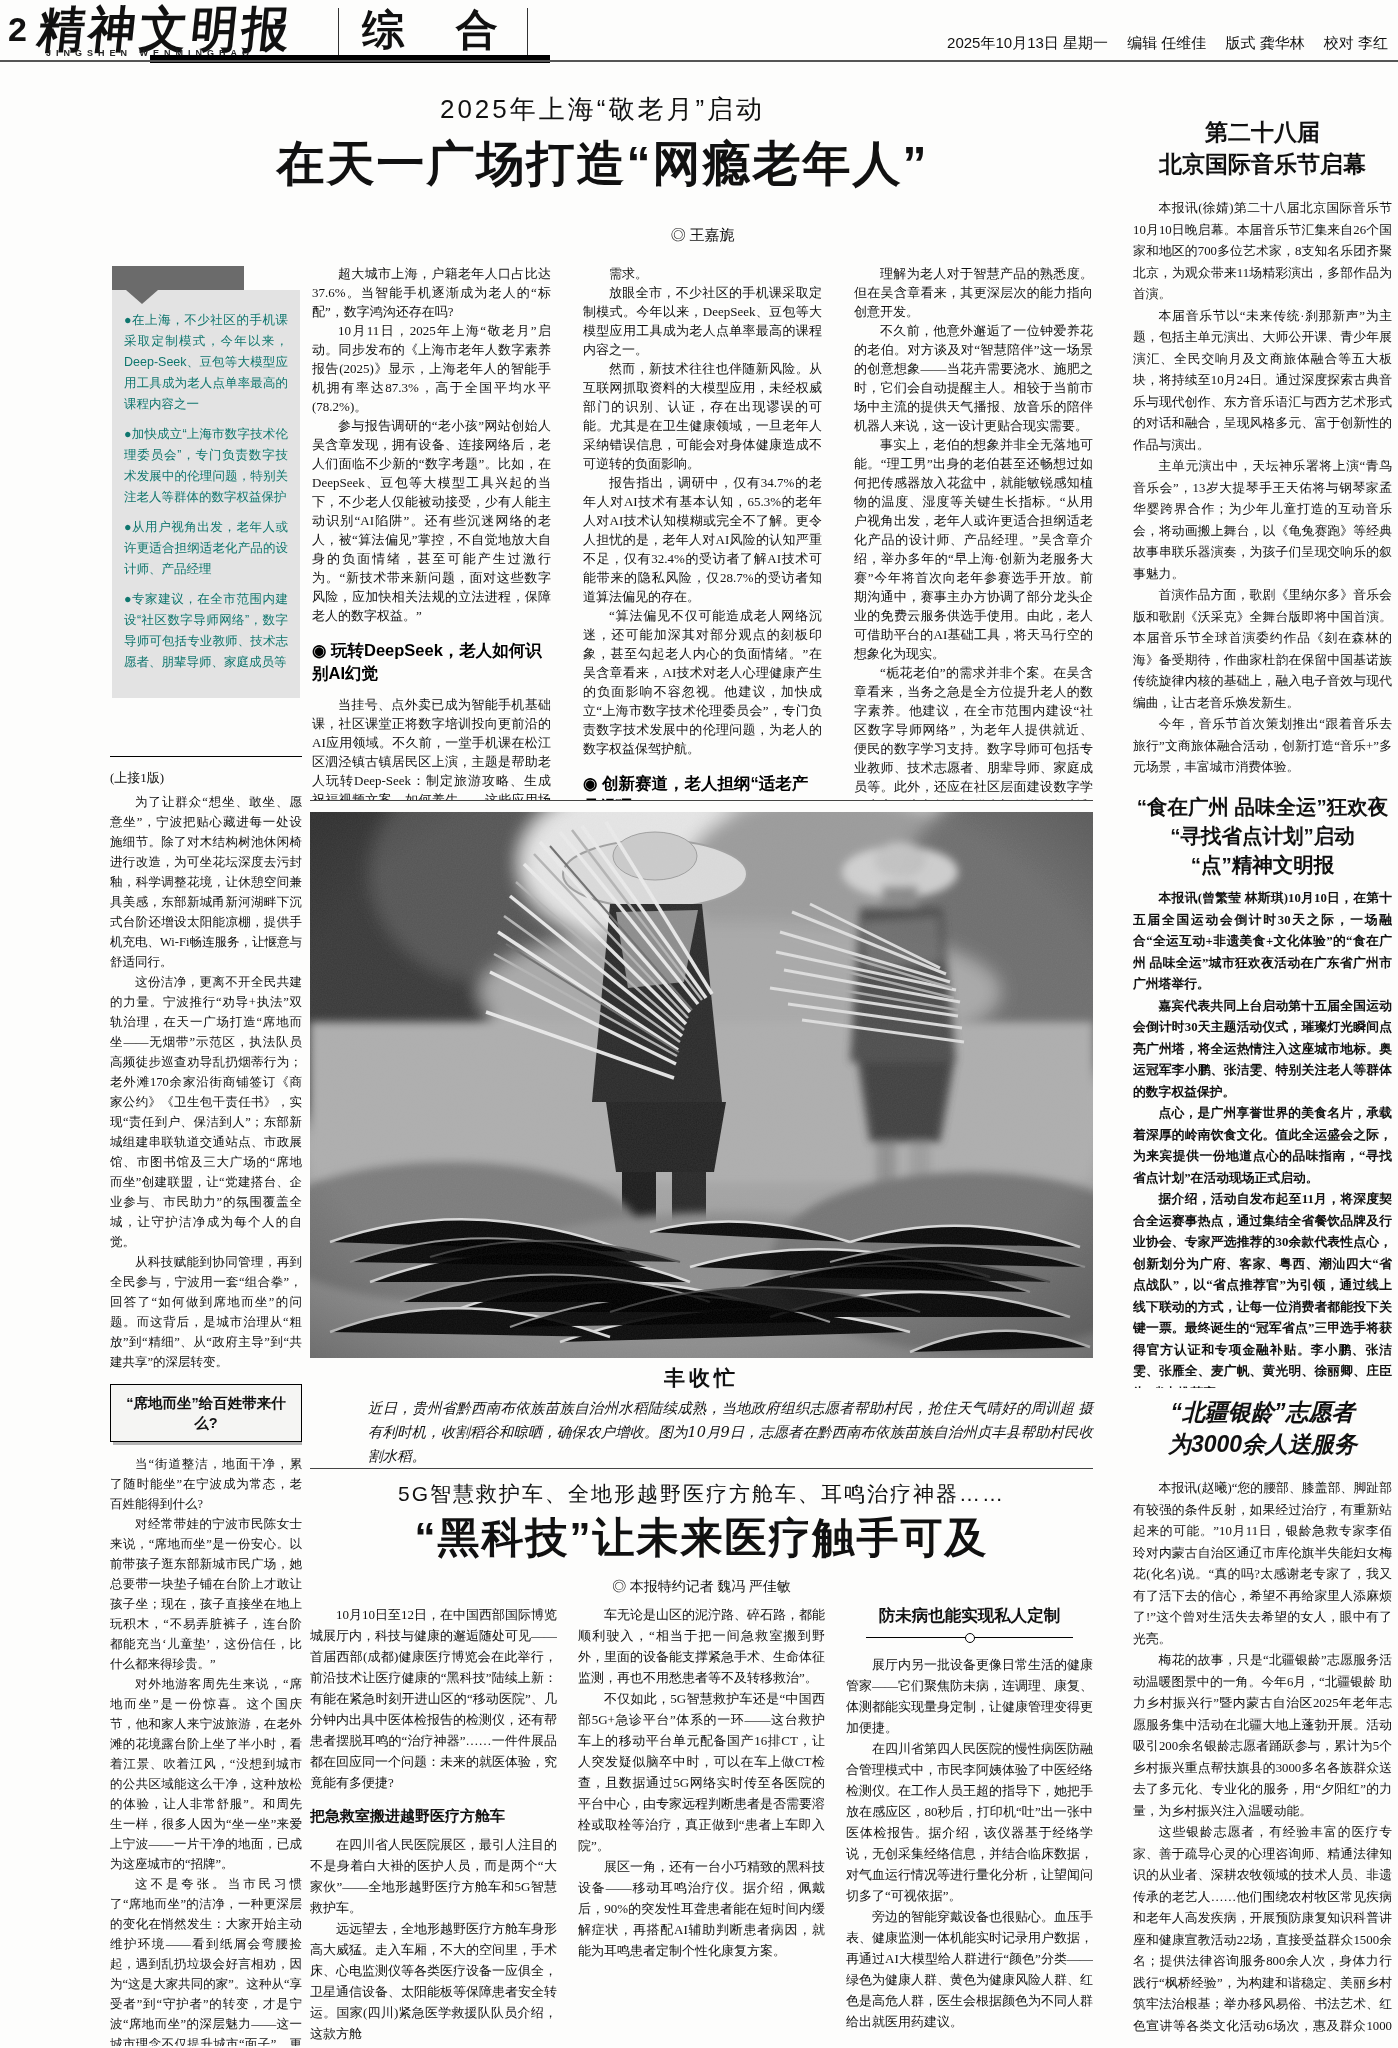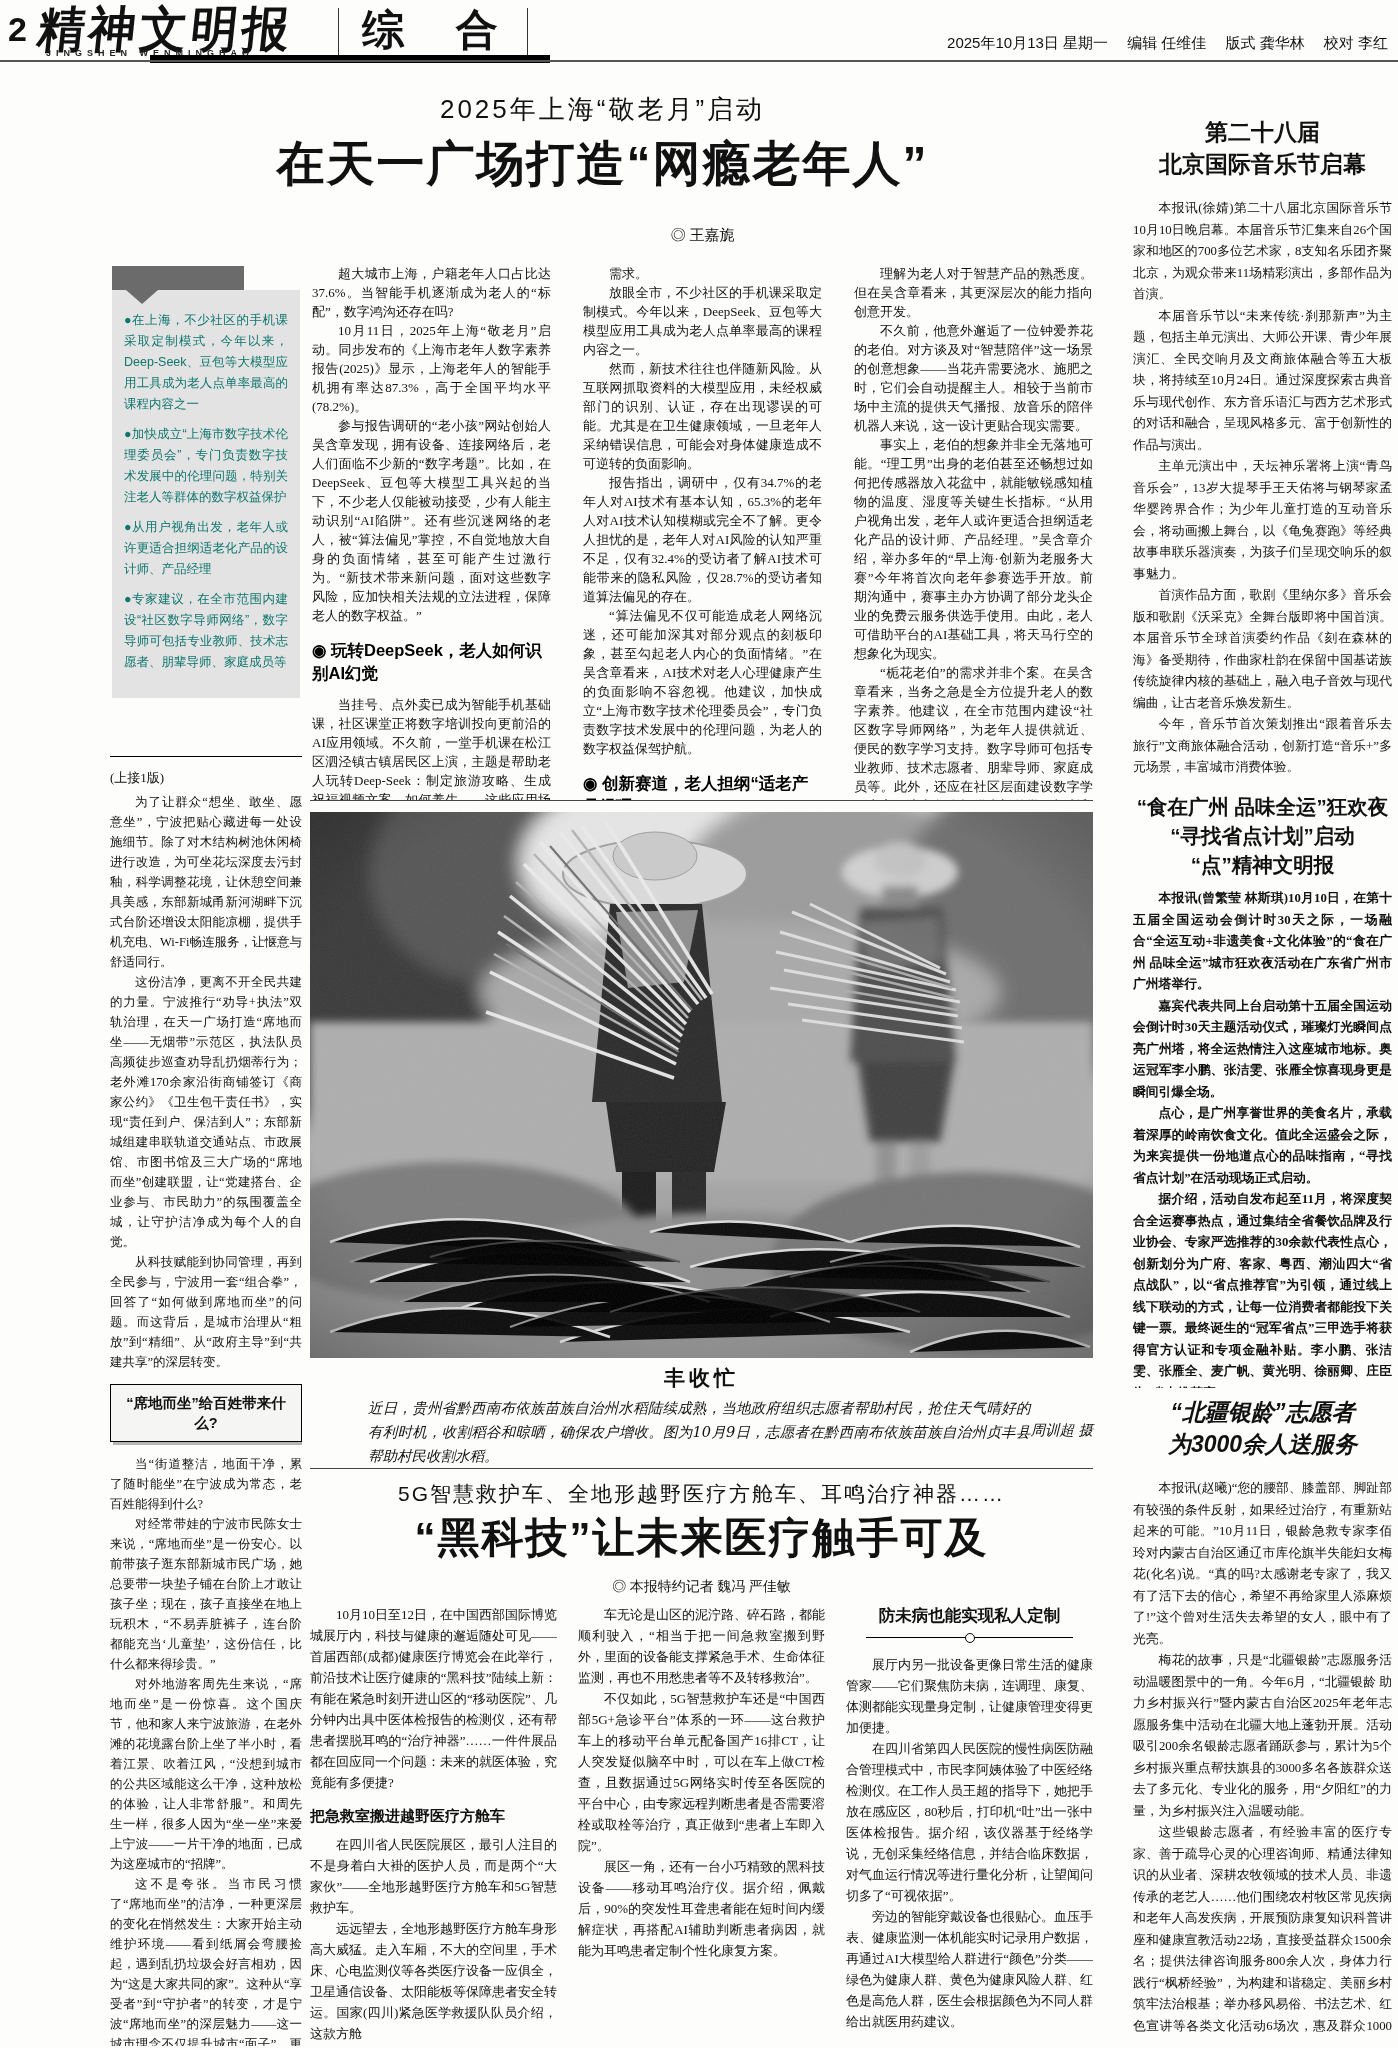--- a/index.html
+++ b/index.html
@@ -45,21 +45,21 @@
         padding:8px 5px;font-size:14.5px;font-weight:bold;text-align:center;line-height:20px;
         font-family:"Liberation Sans",sans-serif;text-indent:0;}
   
   .photo-rule{position:absolute;left:310px;top:800px;width:783px;height:1px;background:#444;}
   .photo{position:absolute;left:310px;top:812px;width:783px;height:546px;overflow:hidden;background:#b9b9b9;
         filter:grayscale(1) contrast(1.03);}
   .cap-title{position:absolute;left:310px;top:1364px;width:783px;text-align:center;font-size:21px;font-weight:900;
         font-family:"Liberation Sans",sans-serif;letter-spacing:4px;}
   .cap-text{position:absolute;left:368px;top:1396px;width:725px;font-size:14.5px;line-height:24px;
         font-style:italic;text-align:justify;font-family:"DejaVu Serif",serif;}
-  .cap-text .credit{float:right;font-style:italic;margin-top:22px;}
+  .cap-text .credit{float:right;font-style:italic;}
   
   .bot-rule{position:absolute;left:310px;top:1468px;width:783px;height:1px;background:#444;}
   .bot-kicker{position:absolute;left:310px;top:1480px;width:783px;text-align:center;font-size:21px;
         letter-spacing:2px;font-family:"Liberation Sans",sans-serif;}
   .headline2{position:absolute;left:310px;top:1510px;width:783px;text-align:center;font-size:42px;font-weight:900;
         letter-spacing:2px;font-family:"Liberation Sans",sans-serif;white-space:nowrap;}
   .byline2{position:absolute;left:310px;top:1578px;width:783px;text-align:center;font-size:14px;}
   .bot-cols{position:absolute;left:310px;top:1604px;width:783px;height:440px;display:flex;gap:21px;overflow:hidden;}
   .bot-cols .col{flex:1;overflow:hidden;}
   .bot-cols p{margin:0;font-size:13px;line-height:21px;text-align:justify;text-indent:2em;}
@@ -333,21 +333,21 @@
       <p class="">今年，音乐节首次策划推出“跟着音乐去旅行”文商旅体融合活动，创新打造“音乐+”多元场景，丰富城市消费体验。</p>
     </div>
 
   <div class="r-head food-head">
       <div class="hl">“食在广州 品味全运”狂欢夜</div>
       <div class="hl">“寻找省点计划”启动</div>
       <div class="hl">“点”精神文明报</div>
     </div>
   <div class="r-body food-body">
       <p class="">本报讯(曾繁莹 林斯琪)10月10日，在第十五届全国运动会倒计时30天之际，一场融合“全运互动+非遗美食+文化体验”的“食在广州 品味全运”城市狂欢夜活动在广东省广州市广州塔举行。</p>
-      <p class="">嘉宾代表共同上台启动第十五届全国运动会倒计时30天主题活动仪式，璀璨灯光瞬间点亮广州塔，将全运热情注入这座城市地标。奥运冠军李小鹏、张洁雯、张雁全惊喜现身更是瞬间引爆全场。</p>
+      <p class="">嘉宾代表共同上台启动第十五届全国运动会倒计时30天主题活动仪式，璀璨灯光瞬间点亮广州塔，将全运热情注入这座城市地标。奥运冠军李小鹏、张洁雯、特别关注老人等群体的数字权益保护。</p>
       <p class="">点心，是广州享誉世界的美食名片，承载着深厚的岭南饮食文化。值此全运盛会之际，为来宾提供一份地道点心的品味指南，“寻找省点计划”在活动现场正式启动。</p>
       <p class="">据介绍，活动自发布起至11月，将深度契合全运赛事热点，通过集结全省餐饮品牌及行业协会、专家严选推荐的30余款代表性点心，创新划分为广府、客家、粤西、潮汕四大“省点战队”，以“省点推荐官”为引领，通过线上线下联动的方式，让每一位消费者都能投下关键一票。最终诞生的“冠军省点”三甲选手将获得官方认证和专项金融补贴。李小鹏、张洁雯、张雁全、麦广帆、黄光明、徐丽卿、庄臣为“省点推荐官”。</p>
     </div>
 
   <div class="r-head vol-head">
       <div class="hl">“北疆银龄”志愿者</div>
       <div class="hl">为3000余人送服务</div>
     </div>
   <div class="r-body vol-body">
       <p class="">本报讯(赵曦)“您的腰部、膝盖部、脚趾部有较强的条件反射，如果经过治疗，有重新站起来的可能。”10月11日，银龄急救专家李佰玲对内蒙古自治区通辽市库伦旗半失能妇女梅花(化名)说。“真的吗?太感谢老专家了，我又有了活下去的信心，希望不再给家里人添麻烦了!”这个曾对生活失去希望的女人，眼中有了光亮。</p>

